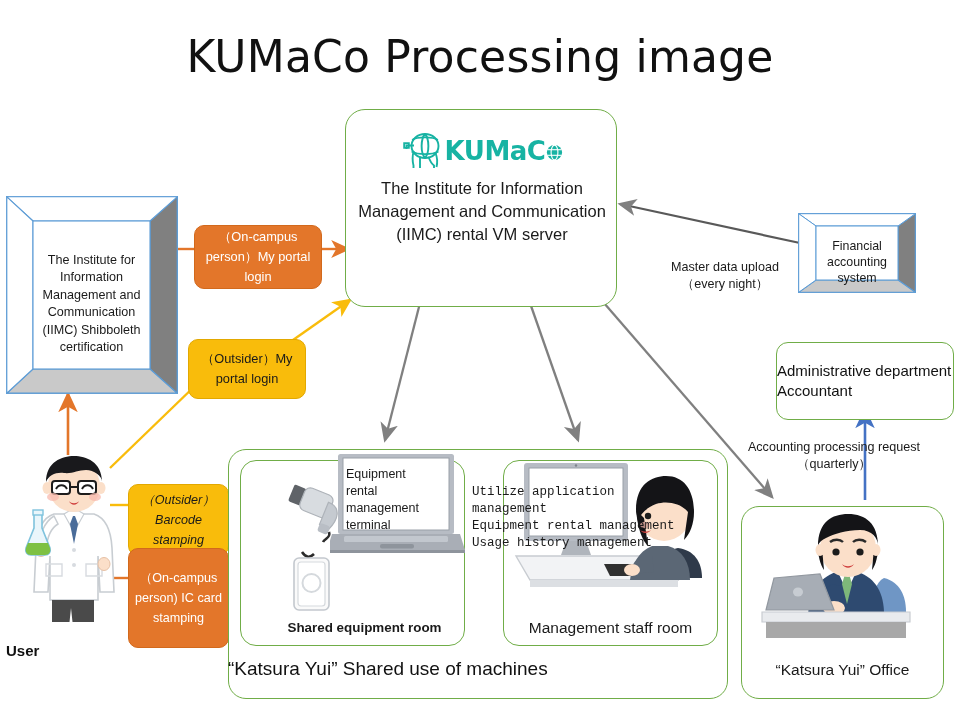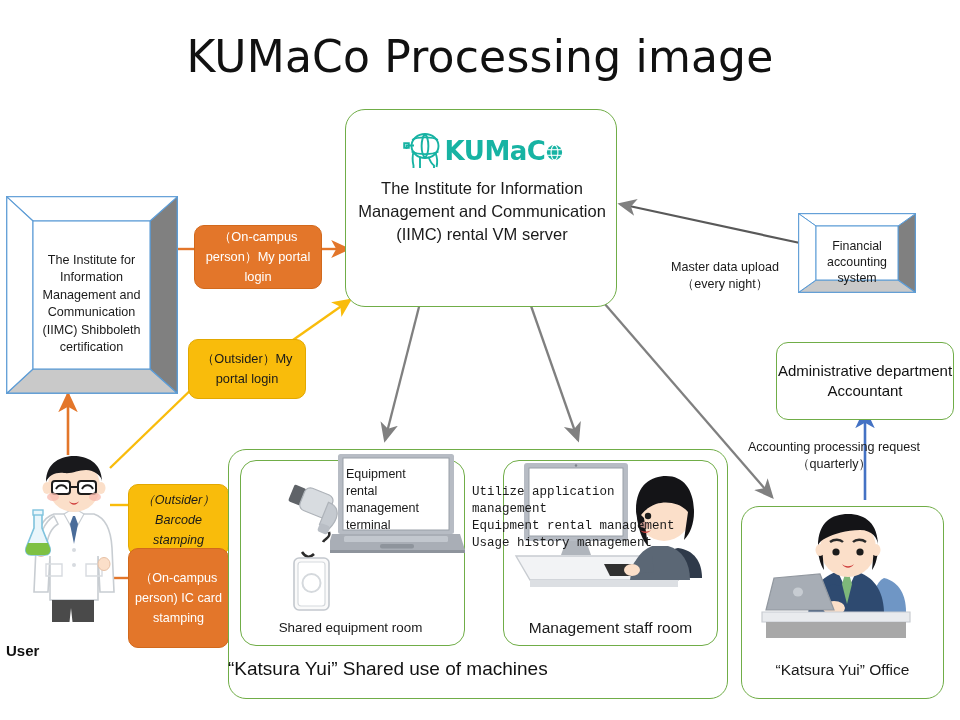--- a/index.html
+++ b/index.html
@@ -1,20 +1,20 @@
 <!DOCTYPE html>
 <html><head>
 <meta charset="utf-8">
 <style>
   html,body{margin:0;padding:0;background:#ffffff;}
   body{width:960px;height:720px;overflow:hidden;font-family:"Liberation Sans",sans-serif;color:#1a1a1a;}
   #stage{position:relative;width:960px;height:720px;background:#fff;}
 
   .abs{position:absolute;margin-top:9px;}
-  .ctr{display:flex;align-items:center;justify-content:center;text-align:center;}
+  .ctr{display:flex;align-items:center;justify-content:center;}
 
   
   #title{
     left:0;top:22px;width:960px;text-align:center;
     font-size:44px;font-weight:400;color:#111;letter-spacing:.2px;
     font-family:"DejaVu Sans","Liberation Sans",sans-serif;
   }
 
   
   .greenbox{
@@ -282,21 +282,21 @@
   </div>
 
   <div class="art" style="left:290px;top:550px;width:44px;height:62px;">
     <svg width="44" height="62" viewBox="0 0 44 62">
       <path d="M12 2 C16 8 20 8 24 4" stroke="#2b2b2b" stroke-width="2.6" fill="none"></path>
       <rect x="4" y="8" width="35" height="52" rx="5" fill="#fafafa" stroke="#c3c8ce" stroke-width="1.6"></rect>
       <rect x="8" y="12" width="27" height="44" rx="3" fill="#ffffff" stroke="#d5d9dd" stroke-width="1.2"></rect>
       <circle cx="21.5" cy="33" r="9" fill="none" stroke="#d5d9dd" stroke-width="2"></circle>
     </svg>
   </div>
-  <div class="abs lbl" style="left:248px;top:610px;width:205px;font-size:13.4px;">Shared equipment room</div>
+  <div class="abs lbl" style="left:262px;top:610px;width:205px;font-size:13.4px;font-weight:bold;">Shared equipment room</div>
 
   <div class="abs greenbox greenbox-thin" style="left:503px;top:451px;width:215px;height:186px;border-radius:16px;"></div>
 
   <div class="art" style="left:512px;top:460px;width:200px;height:140px;">
     <svg width="200" height="140" viewBox="0 0 200 140">
 
       <rect x="12" y="3" width="104" height="78" rx="3" fill="#b7bcc4"></rect>
       <rect x="17" y="8" width="94" height="68" fill="#ffffff" stroke="#9aa0a8" stroke-width="1"></rect>
       <circle cx="64" cy="5.5" r="1.2" fill="#7d838b"></circle>
       <path d="M54 81 L74 81 L79 95 L49 95 Z" fill="#b0b5bc"></path>

